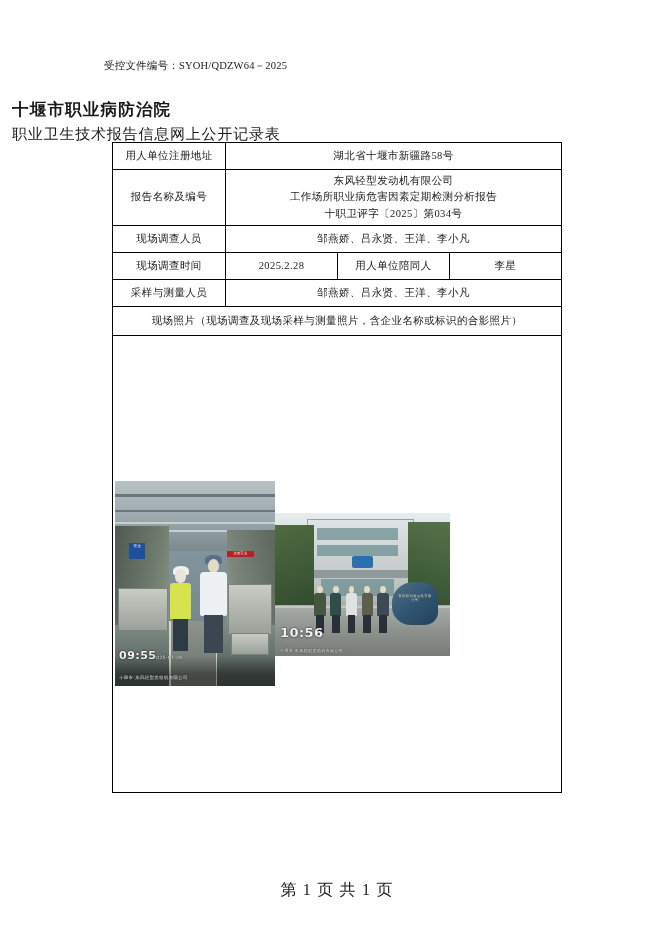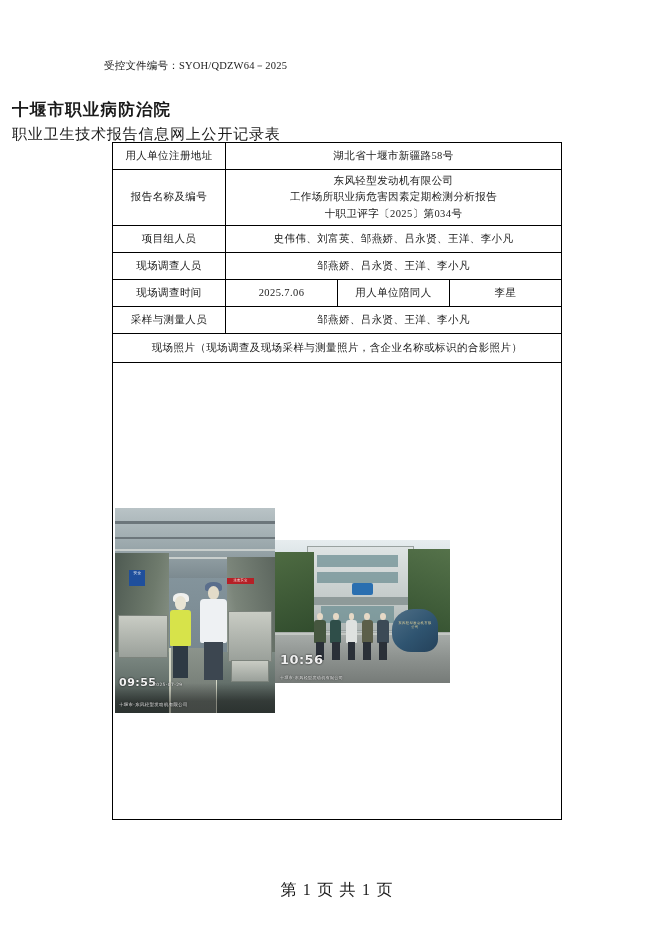--- a/index.html
+++ b/index.html
@@ -377,30 +377,26 @@
       </tr>
       <tr>
         <td class="label multi">报告名称及编号</td>
         <td class="value multi" colspan="3">
           <div>东风轻型发动机有限公司</div>
           <div>工作场所职业病危害因素定期检测分析报告</div>
           <div>十职卫评字〔2025〕第034号</div>
         </td>
       </tr>
       <tr>
-        <td class="label row-h">项目组人员</td>
-        <td class="value row-h" colspan="3">史伟伟、刘富英、邹燕娇、吕永贤、王洋、李小凡</td>
-      </tr>
-      <tr>
         <td class="label row-h">现场调查人员</td>
         <td class="value row-h" colspan="3">邹燕娇、吕永贤、王洋、李小凡</td>
       </tr>
       <tr>
         <td class="label row-h">现场调查时间</td>
-        <td class="value row-h">2025.7.06</td>
+        <td class="value row-h">2025.2.28</td>
         <td class="mid-label row-h">用人单位陪同人</td>
         <td class="mid-value row-h">李星</td>
       </tr>
       <tr>
         <td class="label row-h">采样与测量人员</td>
         <td class="value row-h" colspan="3">邹燕娇、吕永贤、王洋、李小凡</td>
       </tr>
       <tr>
         <td class="photo-header" colspan="4">现场照片（现场调查及现场采样与测量照片，含企业名称或标识的合影照片）</td>
       </tr>

